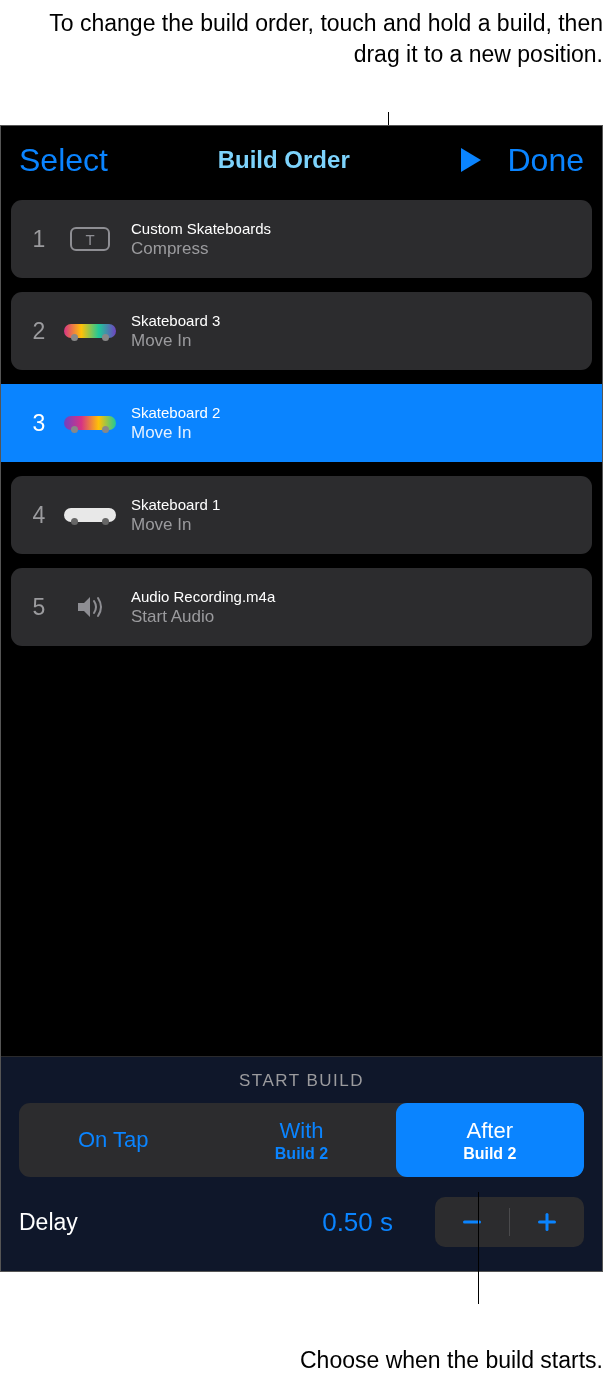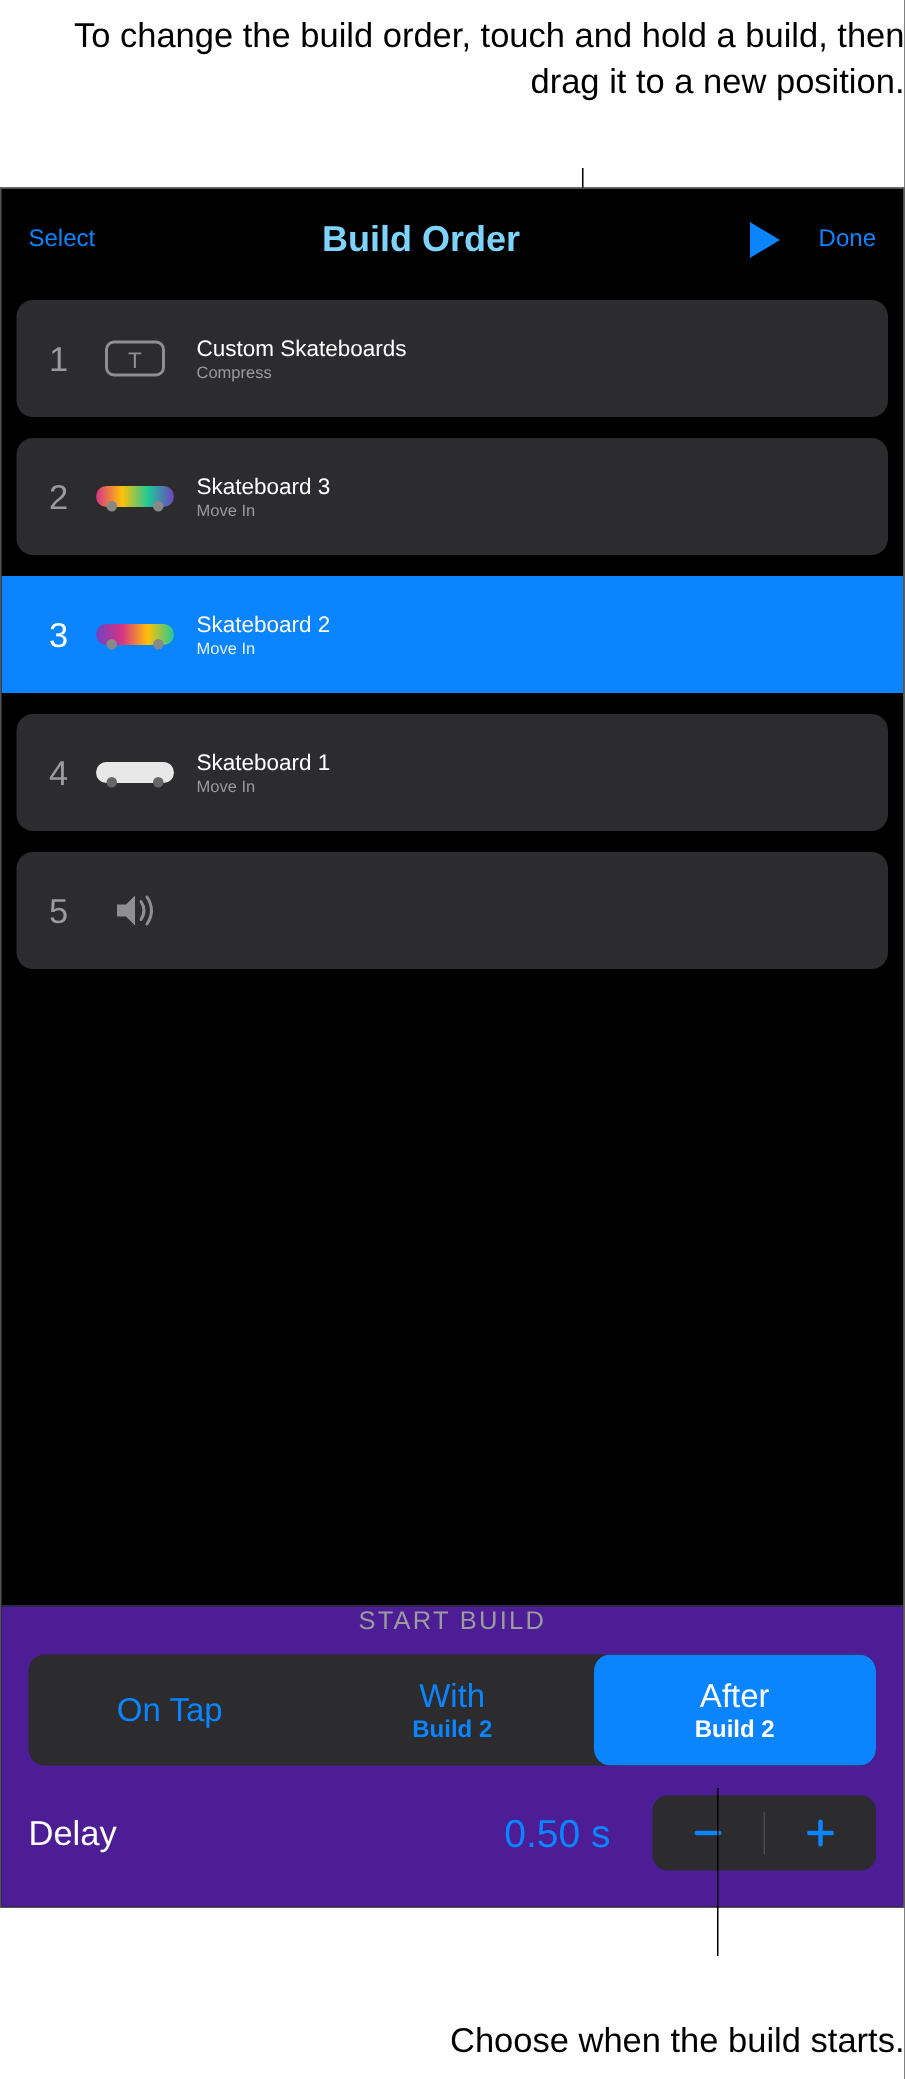--- a/index.html
+++ b/index.html
@@ -70,21 +70,21 @@
     display: flex;
     align-items: center;
     gap: 24px;
   }
   .header .title {
     font-size: 24px;
     font-weight: 600;
     color: #7dd3fc;
   }
   .link-btn {
-    font-size: 16px;
+    font-size: 32px;
     color: #0a84ff;
     background: none;
     border: none;
     cursor: pointer;
   }
   .play-icon svg { display: block; }
   .list {
     flex: 1;
     padding: 6px 10px 0 10px;
     overflow-y: auto;
@@ -118,26 +118,26 @@
     width: 58px;
     height: 40px;
     margin: 0 12px 0 4px;
     display: flex;
     align-items: center;
     justify-content: center;
     flex-shrink: 0;
   }
   .build-text { display: flex; flex-direction: column; gap: 2px; }
   .build-title { font-size: 15px; color: #fff; font-weight: 400; }
-  .build-sub { font-size: 11px; color: #9b9b9e; }
+  .build-sub { font-size: 17px; color: #9b9b9e; }
   .build-row.selected .build-sub { color: #e5f1ff; }
   .bottom-panel {
     border-top: 1px solid #2a2a2c;
-    padding: 0 18px 24px 18px;
-    background: #4c1d95;
+    padding: 14px 18px 24px 18px;
+    background: #0f172a;
   }
   .start-label {
     text-align: center;
     letter-spacing: 1.5px;
     font-size: 17px;
     color: #9b9b9e;
     margin-bottom: 12px;
   }
   .seg {
     display: flex;
@@ -162,21 +162,21 @@
   .seg-btn .sub { font-size: 16px; font-weight: bold; }
   .seg-btn.active {
     background: #0a84ff;
     color: #fff;
     border-radius: 11px;
   }
   .delay-row {
     display: flex;
     align-items: center;
     margin-top: 20px;
-    gap: 16px;
+    gap: 30px;
   }
   .delay-label { font-size: 23px; color: #fff; flex: 0 0 auto; }
   .delay-spacer { flex: 1; }
   .delay-value { font-size: 26px; color: #0a84ff; margin-right: 12px; }
   .stepper {
     display: flex;
     align-items: center;
     background: #2c2c2e;
     border-radius: 10px;
     height: 50px;
@@ -295,20 +295,24 @@
     </div>
 
     <div class="build-row">
       <div class="build-num">5</div>
       <div class="build-thumb">
         <svg width="40" height="30" viewBox="0 0 40 30">
             <path d="M8 11 L14 11 L20 5 L20 25 L14 19 L8 19 Z" fill="#8e8e93"></path>
             <path d="M24 9 Q28 15 24 21" fill="none" stroke="#8e8e93" stroke-width="2" stroke-linecap="round"></path>
             <path d="M28 6 Q34 15 28 24" fill="none" stroke="#8e8e93" stroke-width="2" stroke-linecap="round"></path>
           </svg>
+      </div>
+      <div class="build-text">
+        <div class="build-title">Audio Recording.m4a</div>
+        <div class="build-sub">Start Audio</div>
       </div>
     </div>
 
   </div>
 
   <div class="bottom-panel">
     <div class="start-label">START BUILD</div>
     <div class="seg">
       <button class="seg-btn">
         <span>On Tap</span>

